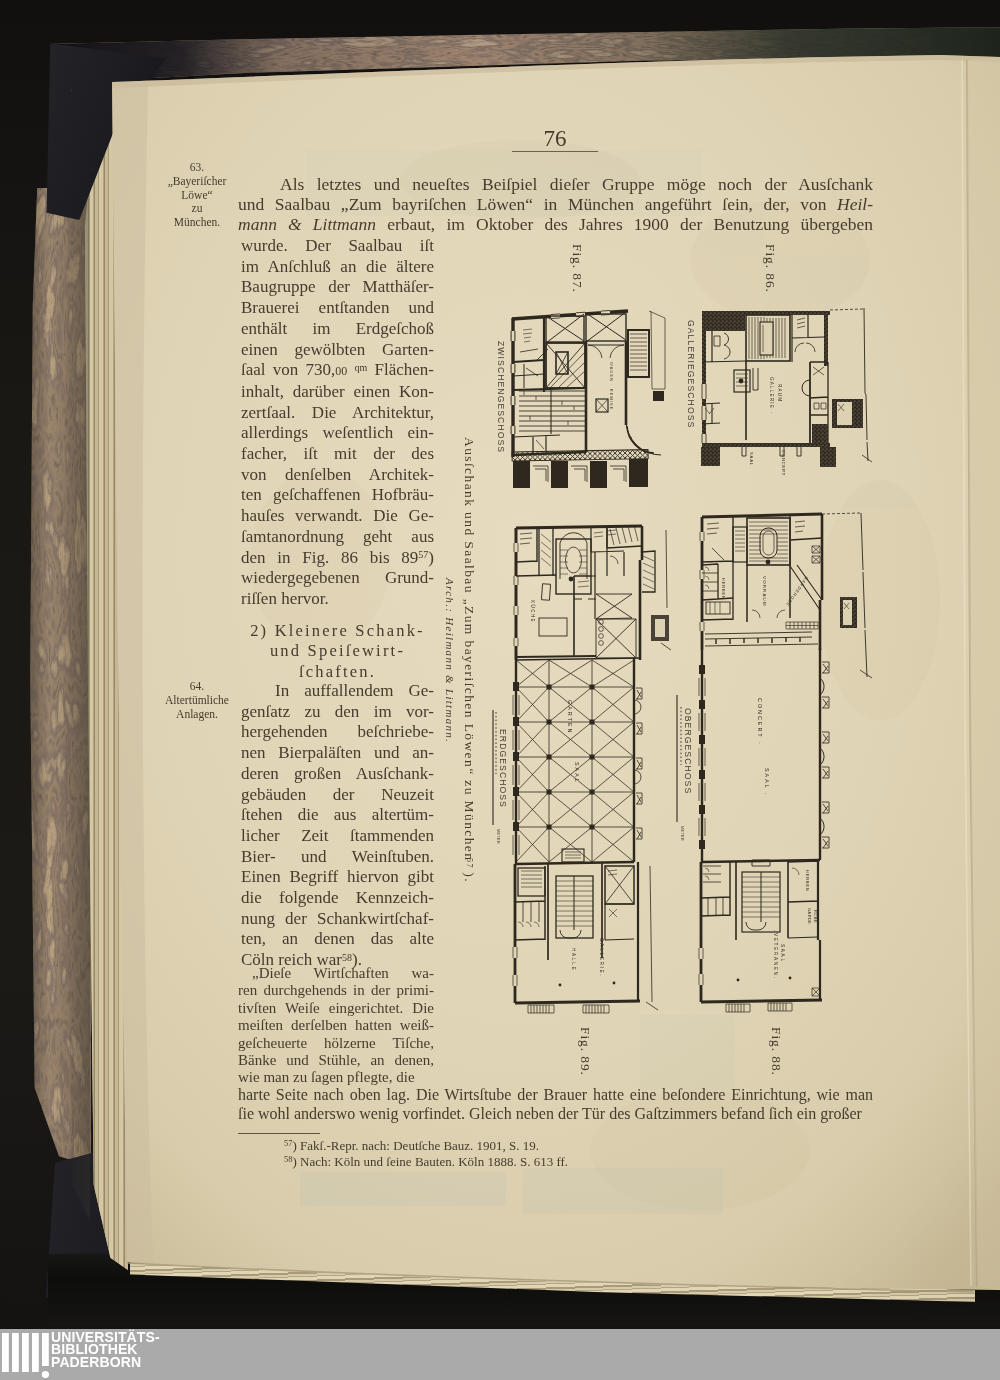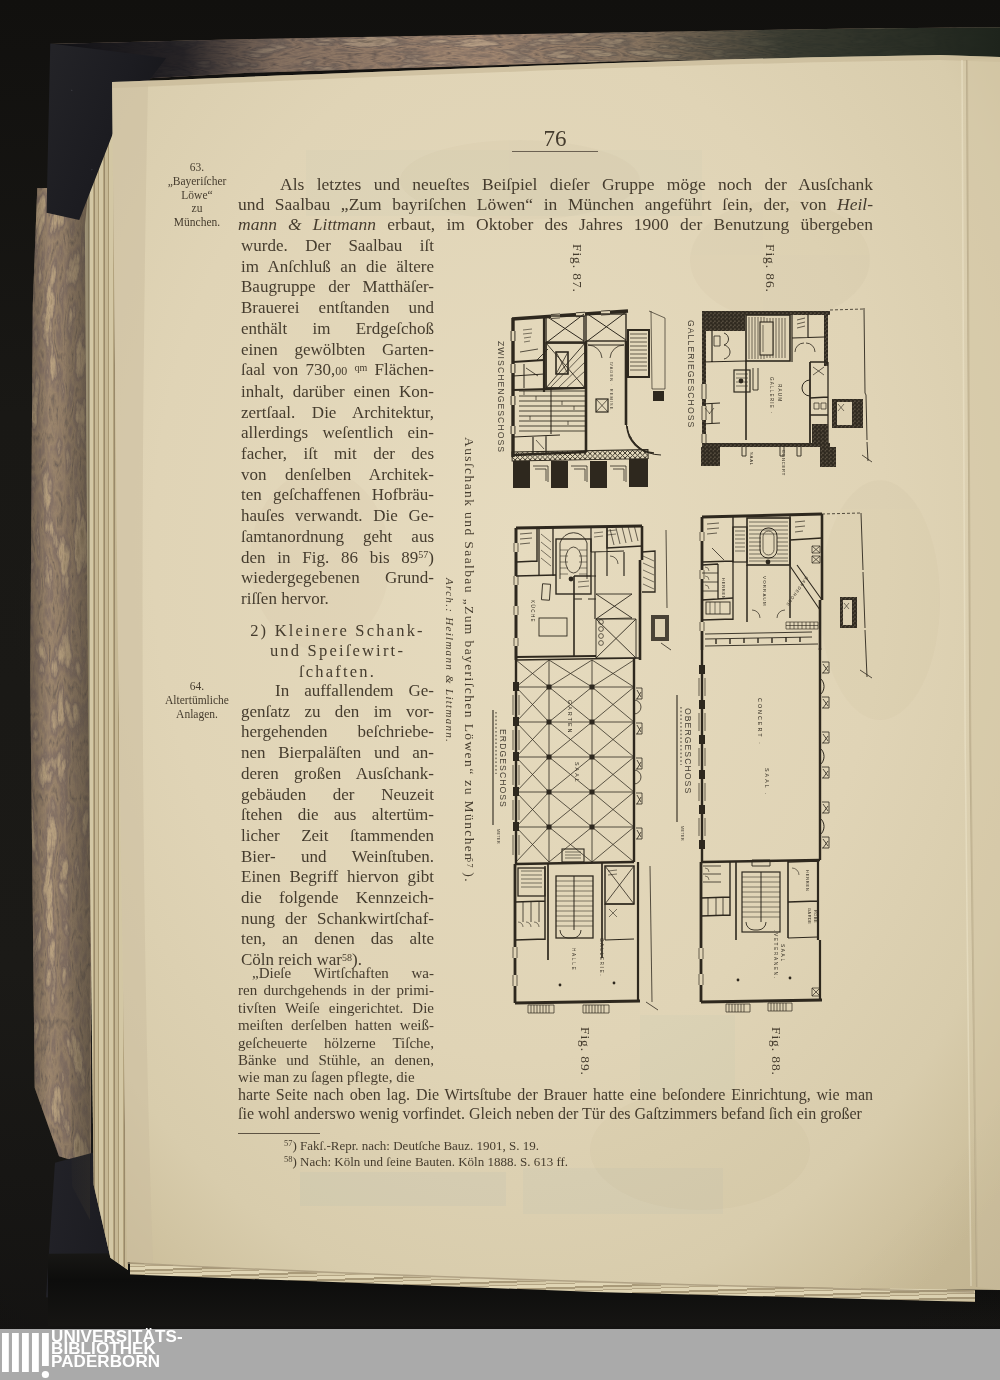--- a/index.html
+++ b/index.html
@@ -741,18 +741,18 @@
   <g fill="#ffffff">
     <rect x="0" y="0" width="6.8" height="39"></rect>
     <rect x="10" y="0" width="6.8" height="39"></rect>
     <rect x="20" y="0" width="6.8" height="39"></rect>
     <rect x="30" y="0" width="6.8" height="39"></rect>
     <rect x="40" y="0" width="6.8" height="33"></rect>
     <circle cx="43.4" cy="41.5" r="3.6"></circle>
   </g>
 </svg>
 
-<div class="abs" style="left:51px;top:1330.7px;font-family:'Liberation Sans',sans-serif;font-size:17px;font-weight:bold;color:#ffffff;line-height:12.5px;letter-spacing:0.1px;">UNIVERSITÄTS-<br>BIBLIOTHEK<br>PADERBORN</div>
+<div class="abs" style="left:51px;top:1330.7px;font-family:'Liberation Sans',sans-serif;font-size:14px;font-weight:bold;color:#ffffff;line-height:12.5px;letter-spacing:0.1px;">UNIVERSITÄTS-<br>BIBLIOTHEK<br>PADERBORN</div>
 
 <style>
 .jl{text-align:justify;text-align-last:justify;}
 sup{line-height:0;vertical-align:baseline;position:relative;top:-0.45em;}
 </style>
 
 </body></html>

